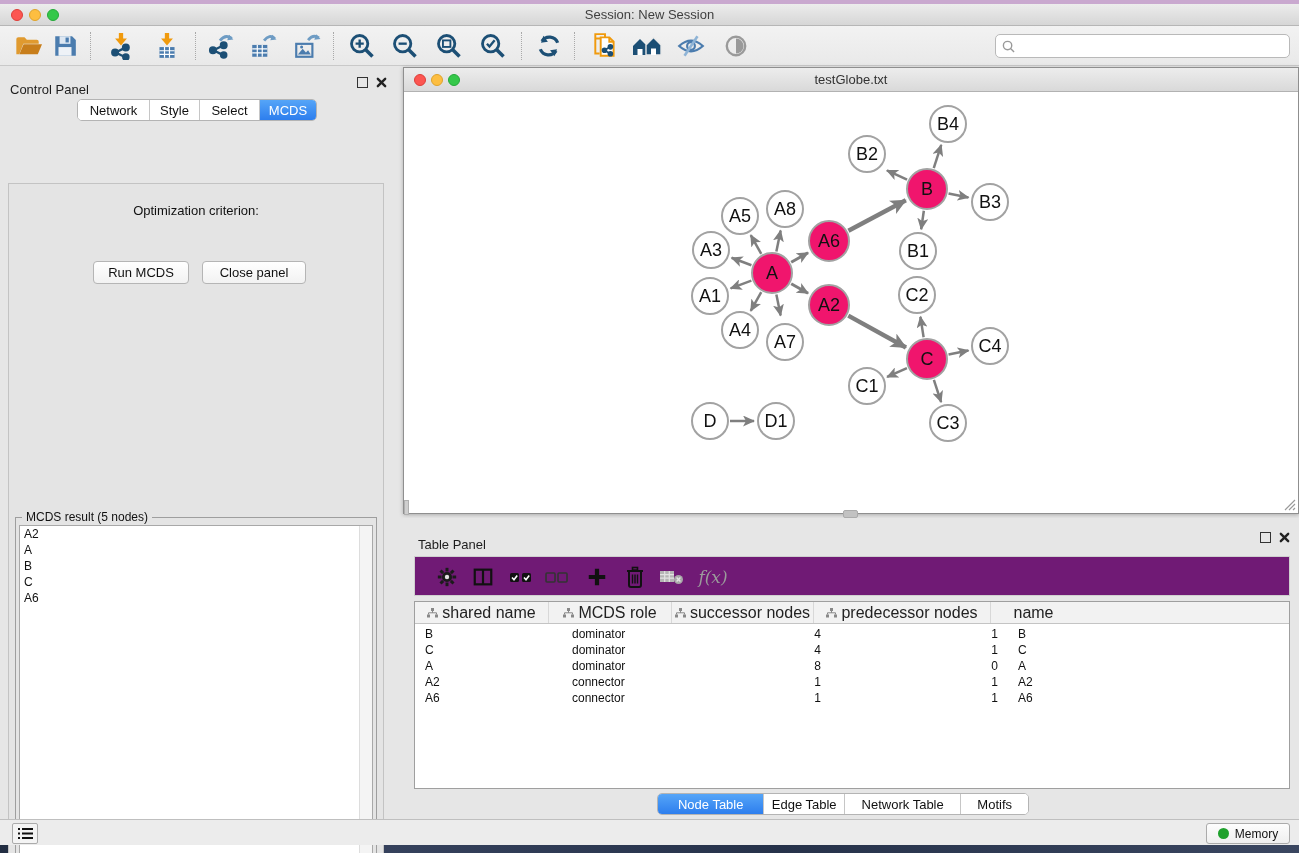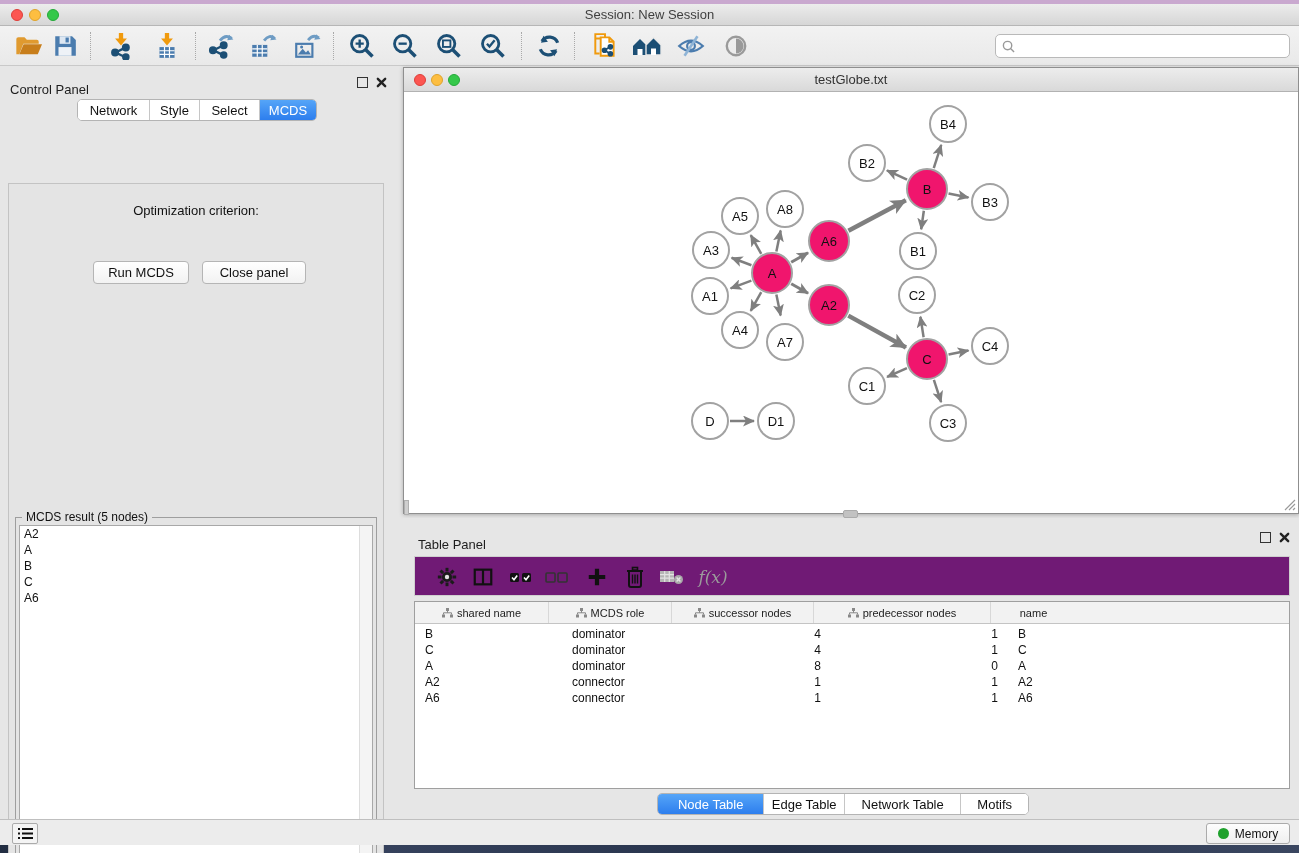--- a/index.html
+++ b/index.html
@@ -69,21 +69,21 @@
   #net-window { position:absolute; left:403px; top:63px; width:896px; height:447px;
       border:1px solid #8f8f8f; background:#fff; box-shadow:0 1px 4px rgba(0,0,0,.25); }
   #net-titlebar { position:absolute; left:0; top:0; width:100%; height:24px;
       background:linear-gradient(#ededed,#d9d9d9); border-bottom:1px solid #b2b2b2; }
   #net-titlebar .title { position:absolute; left:0; right:0; top:4px; text-align:center;
       font-size:13px; color:#333; }
   #net-canvas { position:absolute; left:0; top:24px; width:894px; height:421px; background:#fff; }
   #graph-edges { position:absolute; left:0; top:0; }
   .gnode { position:absolute; width:38px; height:38px; border-radius:50%; background:#fff;
       border:2px solid #a2a2a2; transform:translate(-50%,-50%); display:flex;
-      align-items:center; justify-content:center; font-size:13px; color:#111; cursor:default; }
+      align-items:center; justify-content:center; font-size:18px; color:#111; cursor:default; }
   .gnode.pink { width:42px; height:42px; background:#f0156d; }
   #resize-grip { position:absolute; right:2px; bottom:2px; width:14px; height:14px; }
   #canvas-left-handle { position:absolute; left:0px; top:408px; width:5px; height:15px;
       background:#cfcfcf; border:1px solid #b0b0b0; }
 
   
   #h-splitter { position:absolute; left:843px; top:506px; width:15px; height:8px;
       background:#c2c2c2; border:1px solid #ababab; border-radius:2px; }
 
   
@@ -91,21 +91,21 @@
   #tp-toolbar { position:absolute; left:11px; top:38px; width:876px; height:40px;
       background:#701a75; border:1px solid #cfcfcf; }
   .tp-tool { position:absolute; top:6px; width:28px; height:28px; display:flex;
       align-items:center; justify-content:center; }
   .fx-label { font-family:"DejaVu Serif", serif; font-style:italic; font-size:17px; color:#9b9b9b; }
   #data-table { position:absolute; left:11px; top:83px; width:876px; height:188px;
       background:#fff; border:1px solid #9f9f9f; overflow:hidden; }
   #table-header { position:absolute; left:0; top:0; width:100%; height:22px;
       background:#f2f2f2; border-bottom:1px solid #c4c4c4; display:flex; }
   .hcell { height:100%; display:flex; align-items:center; justify-content:center; gap:4px;
-      font-size:11px; color:#222; border-right:1px solid #d8d8d8; cursor:default; }
+      font-size:16px; color:#222; border-right:1px solid #d8d8d8; cursor:default; }
   .hcell:last-child { border-right:none; }
   #table-body { position:absolute; left:0; top:24px; width:100%; }
   .trow { display:flex; height:16px; }
   .tcell { font-size:12px; color:#111; line-height:16px; }
   .c0 { width:134px; padding-left:10px; }
   .c1 { width:123px; padding-left:8px;margin-left:15px; }
   .c2 { width:142px; text-align:right; padding-right:8px; }
   .c3 { width:177px; text-align:right; padding-right:8px; }
   .c4 { width:85px; padding-left:12px; }
 
@@ -361,21 +361,21 @@
           <line x1="519.8395759375082" y1="118.77181020827673" x2="517.1604240624918" y2="137.22818979172325" stroke="#7f7f7f" stroke-width="2.5" marker-end="url(#arrow)"></line>
           <line x1="444.2684416456152" y1="223.61730458023698" x2="501.979881841147" y2="255.41748591246878" stroke="#7f7f7f" stroke-width="4.5" marker-end="url(#arrowL)"></line>
           <line x1="519.6037086339805" y1="245.26373525747576" x2="516.3962913660195" y2="224.73626474252424" stroke="#7f7f7f" stroke-width="2.5" marker-end="url(#arrow)"></line>
           <line x1="502.9377268861477" y1="276.02802290123356" x2="483.0622731138523" y2="284.97197709876644" stroke="#7f7f7f" stroke-width="2.5" marker-end="url(#arrow)"></line>
           <line x1="544.5460660628328" y1="262.5539863679869" x2="564.4539339371672" y2="258.4460136320131" stroke="#7f7f7f" stroke-width="2.5" marker-end="url(#arrow)"></line>
           <line x1="529.8589491937408" y1="287.903464209496" x2="537.1410508062592" y2="310.096535790504" stroke="#7f7f7f" stroke-width="2.5" marker-end="url(#arrow)"></line>
           <line x1="326" y1="329" x2="350" y2="329" stroke="#7f7f7f" stroke-width="2.5" marker-end="url(#arrow)"></line>
         </svg>
       <div id="graph-nodes">
           <div class="gnode" style="left: 544px; top: 32px;">B4</div>
-          <div class="gnode" style="left: 463px; top: 71px;">B2</div>
+          <div class="gnode" style="left: 463px; top: 62px;">B2</div>
           <div class="gnode pink" style="left: 523px; top: 97px;">B</div>
           <div class="gnode" style="left: 586px; top: 110px;">B3</div>
           <div class="gnode" style="left: 381px; top: 117px;">A8</div>
           <div class="gnode" style="left: 336px; top: 124px;">A5</div>
           <div class="gnode pink" style="left: 425px; top: 149px;">A6</div>
           <div class="gnode" style="left: 307px; top: 158px;">A3</div>
           <div class="gnode" style="left: 514px; top: 159px;">B1</div>
           <div class="gnode pink" style="left: 368px; top: 181px;">A</div>
           <div class="gnode" style="left: 306px; top: 204px;">A1</div>
           <div class="gnode" style="left: 513px; top: 203px;">C2</div>

